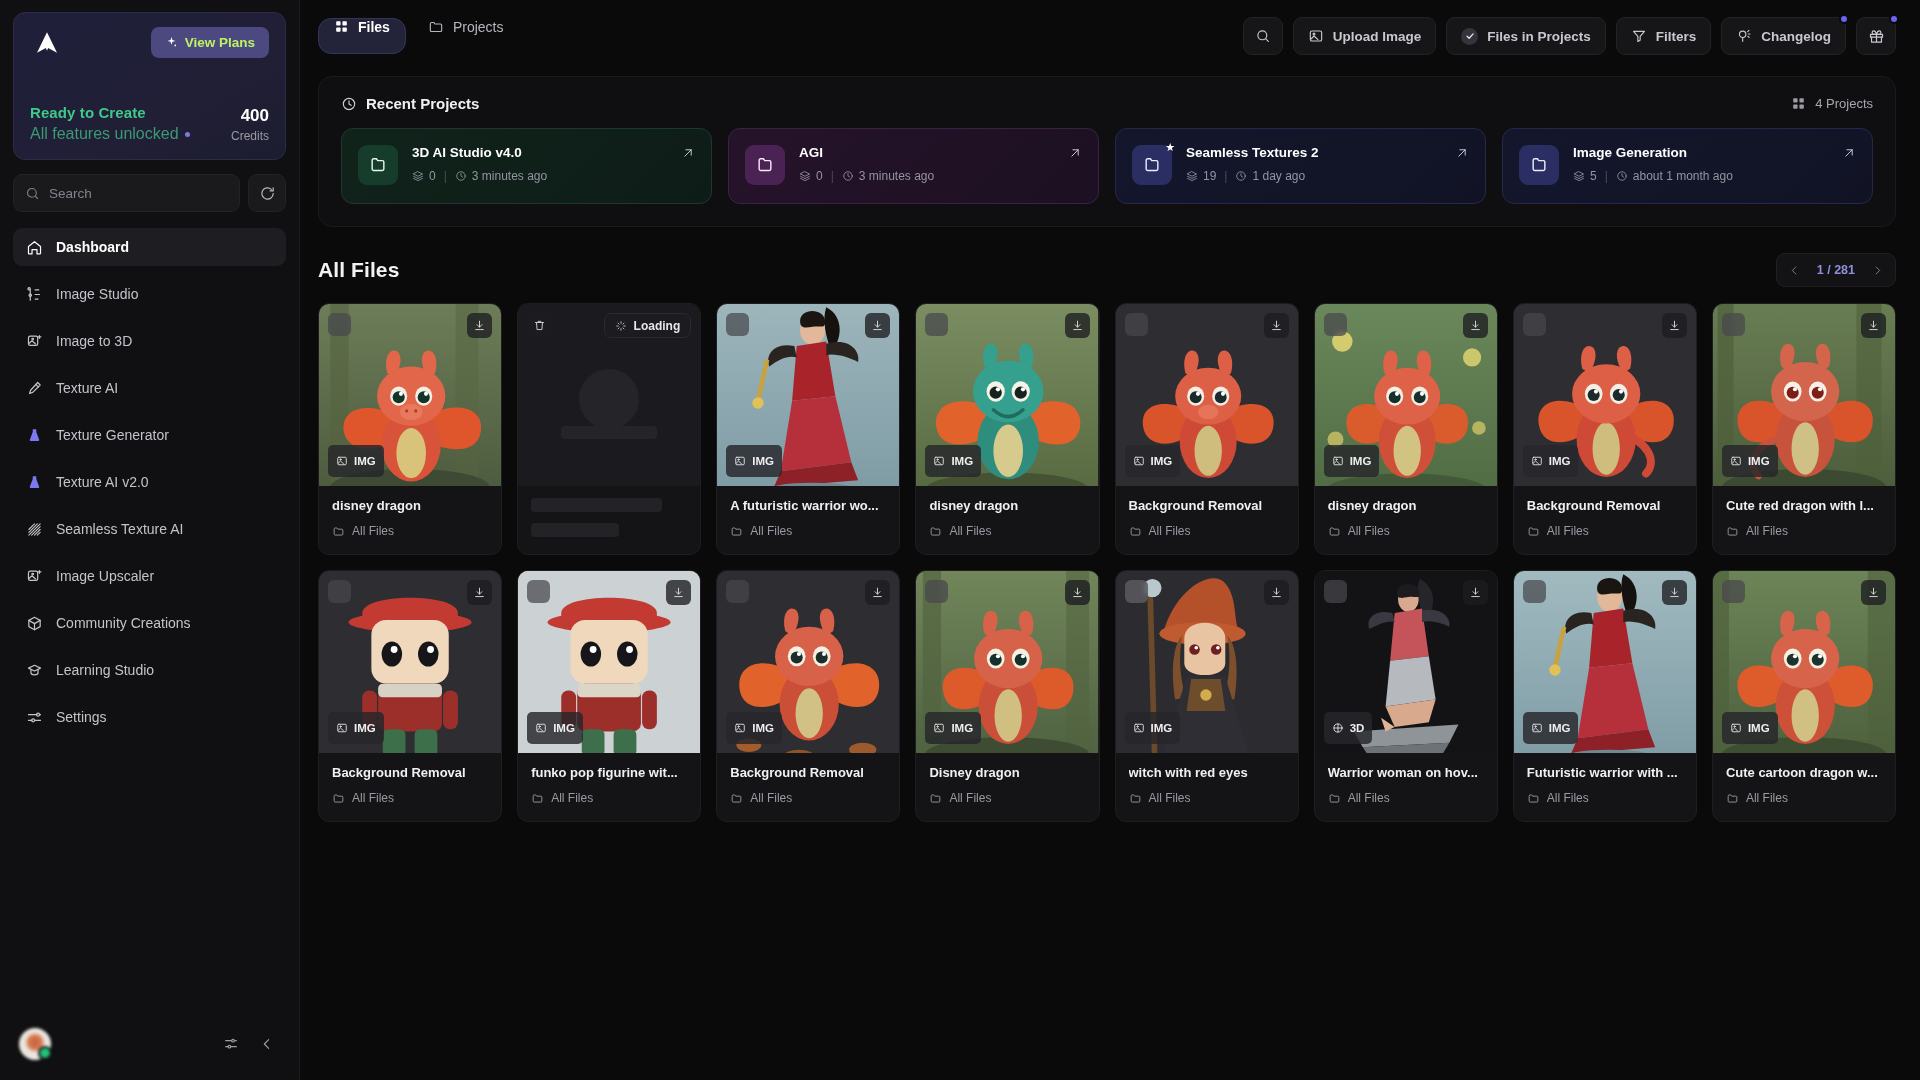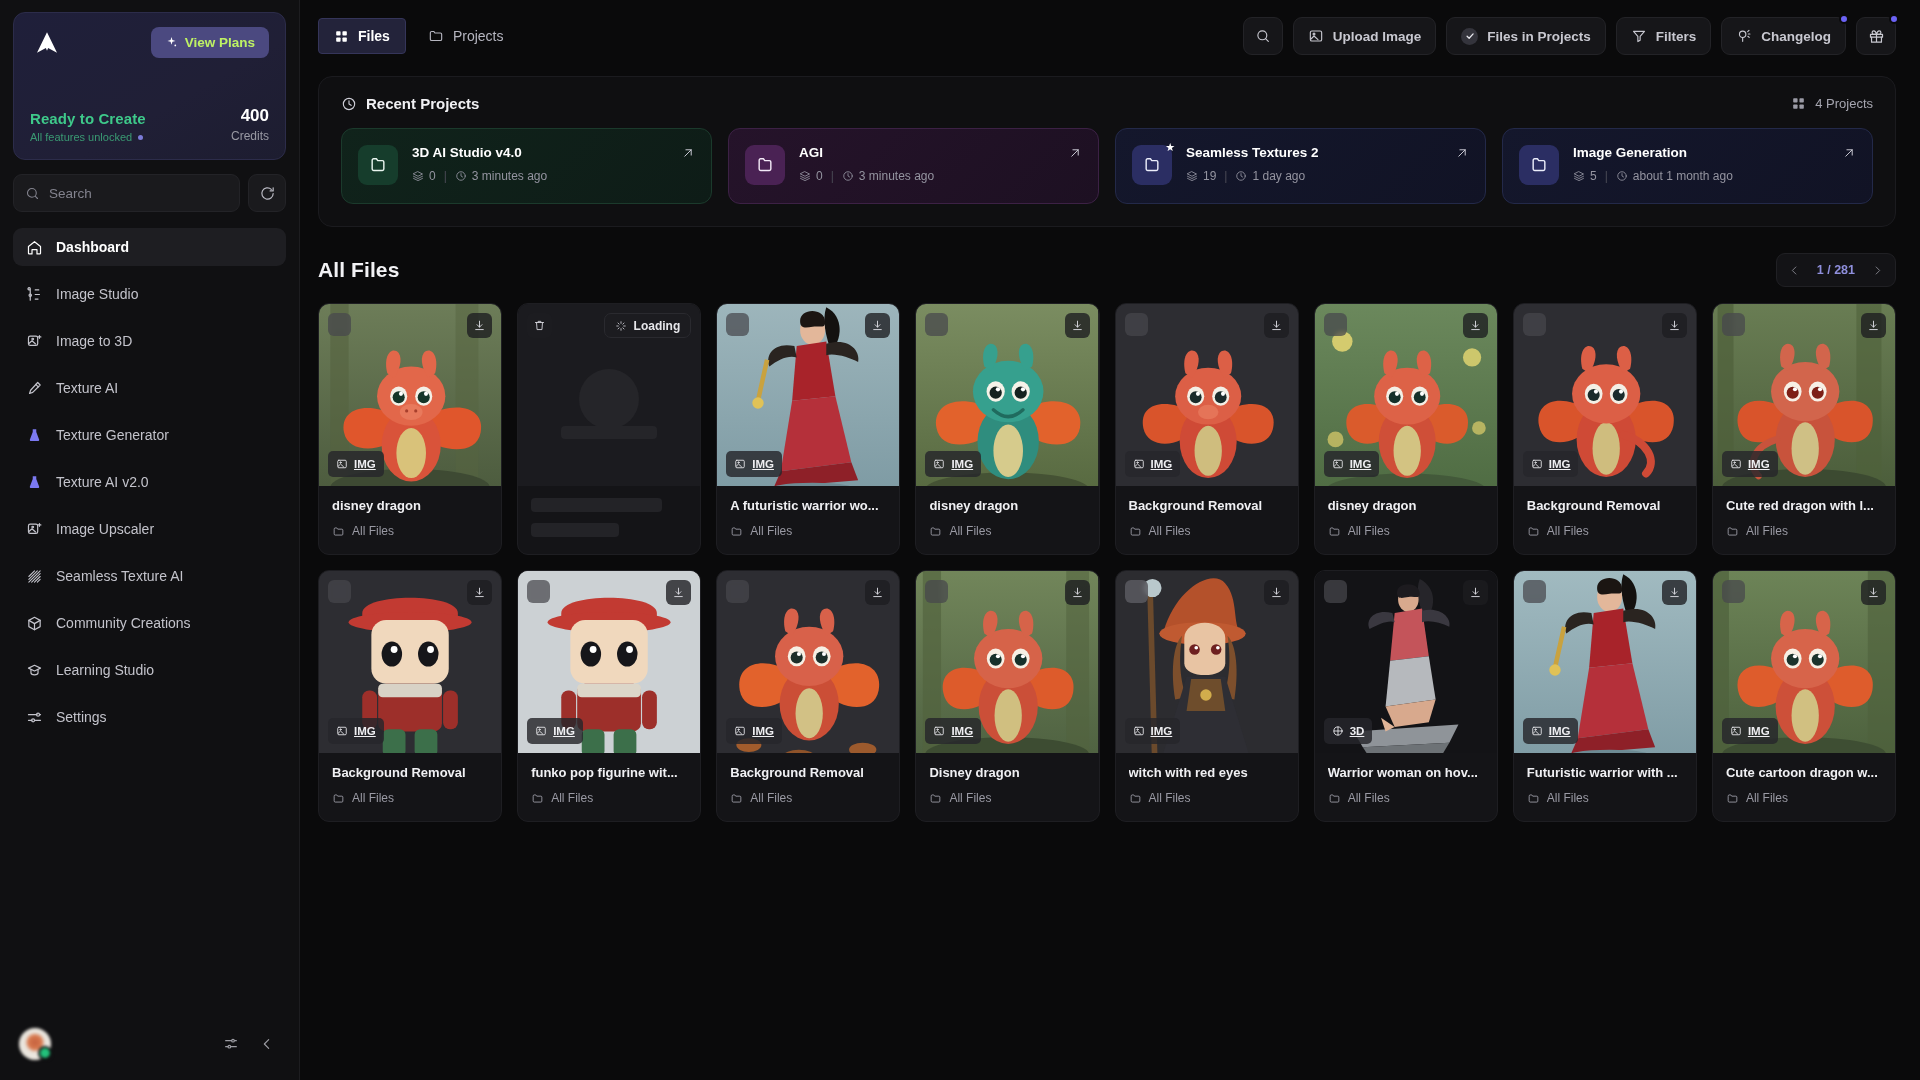--- a/index.html
+++ b/index.html
@@ -33,21 +33,21 @@
   .plan-top { display: flex; align-items: flex-start; justify-content: space-between; }
   .brand-logo { width: 34px; height: 34px; display:flex; align-items:center; justify-content:center; }
   .view-plans {
     background: #4b4980; border: none; border-radius: 8px;
     color: #bef264; font-size: 13.5px; font-weight: 700;
     padding: 8px 14px; display: flex; align-items: center; gap: 7px;
     cursor: pointer; font-family: "Liberation Sans", sans-serif;
   }
   .plan-bottom { display:flex; align-items:flex-end; justify-content: space-between; }
   .plan-status-title { color: #3ec98a; font-size: 15px; font-weight: 700; letter-spacing:.1px; }
-  .plan-status-sub { color: #3a9a73; font-size: 11px; margin-top: 4px; display:flex; align-items:center; gap:6px;}
+  .plan-status-sub { color: #3a9a73; font-size: 16px; margin-top: 4px; display:flex; align-items:center; gap:6px;}
   .plan-dot { width:5px; height:5px; border-radius:50%; background:#7b7bd8; display:inline-block; }
   .credits-num { color:#fff; font-size: 17px; font-weight: 700; text-align:right; }
   .credits-lbl { color:#9a9aa4; font-size: 12px; text-align:right; margin-top:3px; }
 
   .search-row { display:flex; gap: 8px; margin: 14px 13px 0 13px; }
   .search-box {
     flex: 1; height: 38px; background: #1a1a1d; border: 1px solid #232327;
     border-radius: 9px; display: flex; align-items: center; padding: 0 11px; gap: 9px;
   }
   .search-box input {
@@ -93,22 +93,22 @@
   .profile-btn { width:26px;height:26px;display:flex;align-items:center;justify-content:center;cursor:pointer;opacity:.8;}
 
   
   .main { flex: 1; height: 1080px; display: flex; flex-direction: column; background:#0a0a0b; overflow:hidden;}
   .topbar {
     height: 72px; display: flex; align-items: center;
     padding: 0 24px 0 18px; gap: 10px; flex: 0 0 72px;
   }
   .seg { display:flex; align-items:center; gap: 6px; }
   .seg-btn {
-    display:flex; align-items:center; gap:9px; height:36px; padding: 0 15px;
-    border-radius: 4px; font-size: 14px; color:#b6b6c0; cursor:pointer;
+    display:flex; align-items:flex-start; gap:9px; height:36px; padding: 0 15px;
+    border-radius: 13px; font-size: 14px; color:#b6b6c0; cursor:pointer;
     background: transparent; border: 1px solid transparent;
     font-family: "Liberation Sans", sans-serif; font-weight: 500;
   }
   .seg-btn.active { background:#23233a; border-color:#35355a; color:#ffffff; font-weight:700; }
   .topbar-right { margin-left:auto; display:flex; align-items:center; gap:10px; }
   .tb-btn {
     display:flex; align-items:center; gap:9px; height:38px; padding: 0 14px;
     border-radius: 9px; background:#161619; border:1px solid #232327;
     color:#c8c8d0; font-size: 13.5px; cursor:pointer; position:relative;
     font-family: "Liberation Sans", sans-serif; font-weight:600; white-space:nowrap;
@@ -172,23 +172,23 @@
   .thumb-img { position:absolute; inset:0; }
   .sel-box {
     position:absolute; top:9px; left:9px; width:23px;height:23px;border-radius:6px;
     background: rgba(70,70,76,.72); backdrop-filter: blur(2px);
   }
   .dl-box {
     position:absolute; top:9px; right:9px; width:25px;height:25px;border-radius:6px;
     background: rgba(28,28,32,.78); display:flex;align-items:center;justify-content:center;
   }
   .type-badge {
-    position:absolute; bottom:9px; left:9px; height:26px; border-radius:5px;
+    position:absolute; bottom:9px; left:9px; height:32px; border-radius:5px;
     background: rgba(38,38,43,.82); display:flex; align-items:center; gap:6px;
-    padding: 0 8px; font-size: 11.5px; font-weight: 700; color:#efeff2;text-decoration:underline;
+    padding: 0 8px; font-size: 11.5px; font-weight: 700; color:#efeff2;
   }
   .card-body { padding: 12px 13px 0 13px; flex:1; }
   .card-title { font-size: 13px; font-weight: 700; color:#f0f0f3; white-space:nowrap; overflow:hidden; text-overflow:ellipsis;}
   .card-sub { display:flex; align-items:center; gap:7px; margin-top: 11px; font-size: 12px; color:#9a9aa4;}
 
   
   .skel-thumb { background:#1b1b1f; position:relative; height:182px;}
   .skel-circle { position:absolute; left:50%; top:52%; transform:translate(-50%,-50%);
                  width:60px;height:60px;border-radius:50%; background:#252529;}
   .skel-bar { position:absolute; left:50%; transform:translateX(-50%); height:13px; border-radius:4px; background:#252529;}
@@ -322,38 +322,38 @@
           <svg width="17" height="17" viewBox="0 0 24 24">
               <path d="M9.5 3h5v4l4 10.5a1.6 1.6 0 0 1-1.5 2.3H7a1.6 1.6 0 0 1-1.5-2.3L9.5 7z" fill="#7b79f0"></path>
             </svg>
         </span>
         <span class="nav-label">Texture AI v2.0</span>
       </div>
 
       <div class="nav-item">
         <span class="nav-ico">
           <svg width="17" height="17" viewBox="0 0 24 24">
+              <g stroke="currentColor" stroke-width="1.5" stroke-linecap="round">
+                <path d="M4 12 12 4M4 16 16 4M4 20 20 4M8 20 20 8M12 20 20 12M16 20 20 16"></path>
+              </g>
+            </svg>
+        </span>
+        <span class="nav-label">Seamless Texture AI</span>
+      </div>
+
+      <div class="nav-item">
+        <span class="nav-ico">
+          <svg width="17" height="17" viewBox="0 0 24 24">
               <rect class="sp" x="3.5" y="4.5" width="13" height="13" rx="2.4"></rect>
               <path class="sp" d="M4.5 14.5 8.5 11l5 4.5"></path>
               <circle class="sp" cx="9.5" cy="8.6" r="1.2"></circle>
               <path class="sp" d="M19 3.5v4M17 5.5h4"></path>
             </svg>
         </span>
         <span class="nav-label">Image Upscaler</span>
-      </div>
-
-      <div class="nav-item">
-        <span class="nav-ico">
-          <svg width="17" height="17" viewBox="0 0 24 24">
-              <g stroke="currentColor" stroke-width="1.5" stroke-linecap="round">
-                <path d="M4 12 12 4M4 16 16 4M4 20 20 4M8 20 20 8M12 20 20 12M16 20 20 16"></path>
-              </g>
-            </svg>
-        </span>
-        <span class="nav-label">Seamless Texture AI</span>
       </div>
 
       <div class="nav-item">
         <span class="nav-ico">
           <svg width="17" height="17" viewBox="0 0 24 24">
               <path class="sp" d="M12 3.2 20 7.6v8.8L12 20.8 4 16.4V7.6z"></path>
               <path class="sp" d="M12 12.2 20 7.6M12 12.2v8.6M12 12.2 4 7.6"></path>
             </svg>
         </span>
         <span class="nav-label">Community Creations</span>

